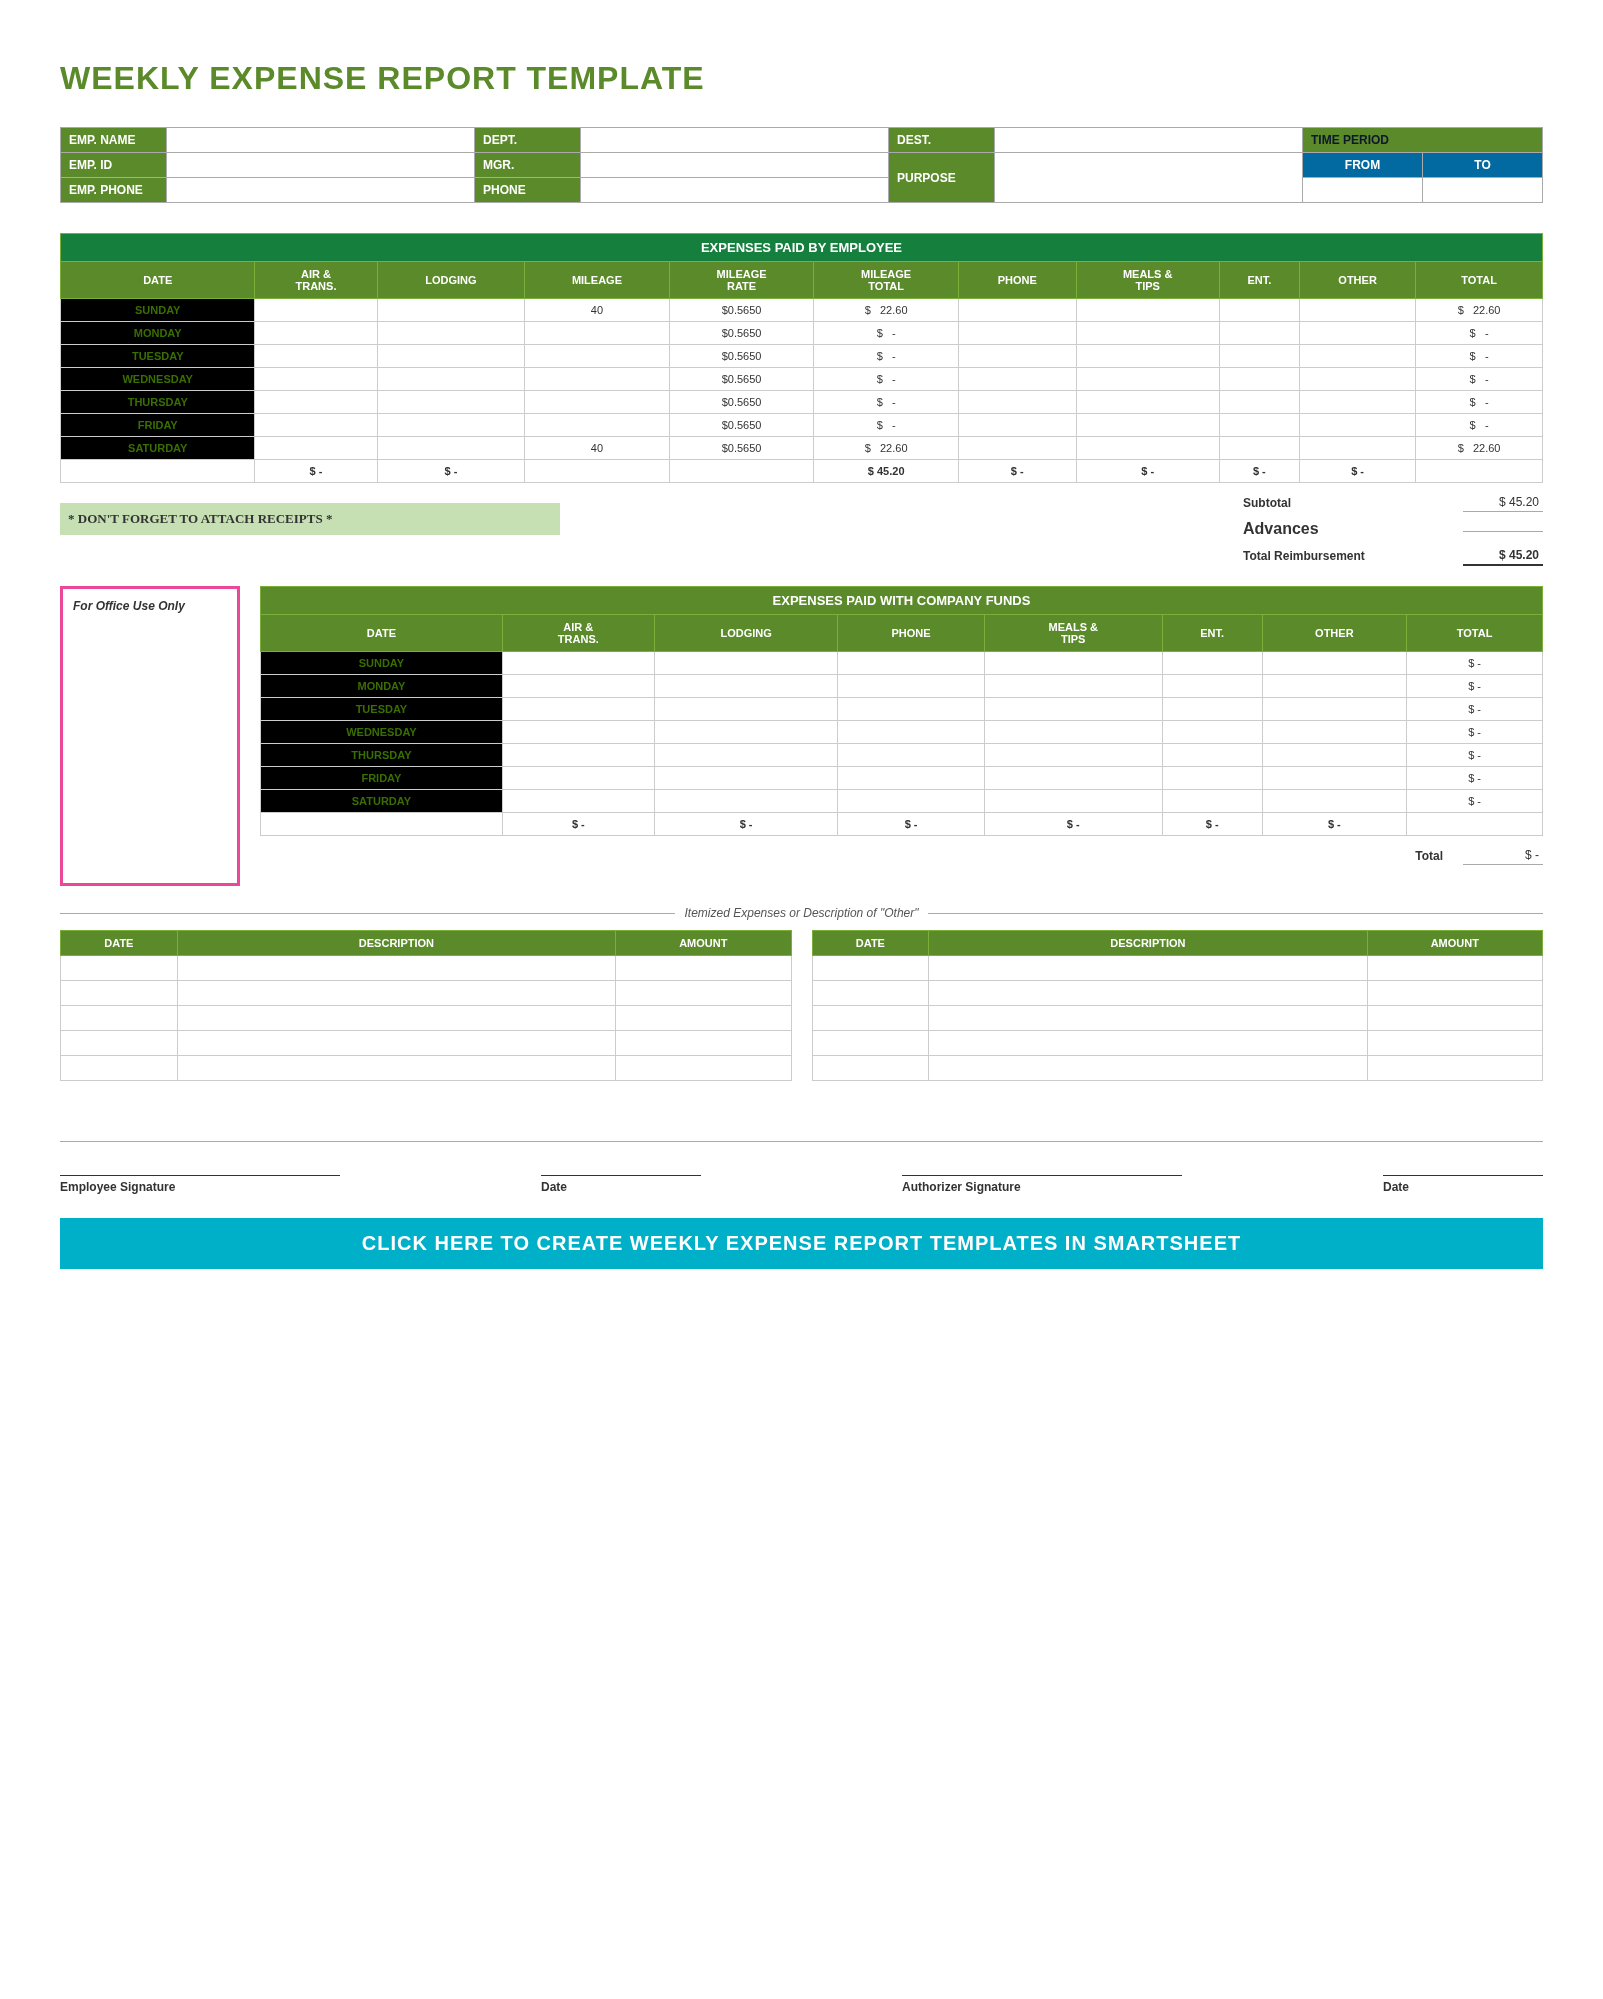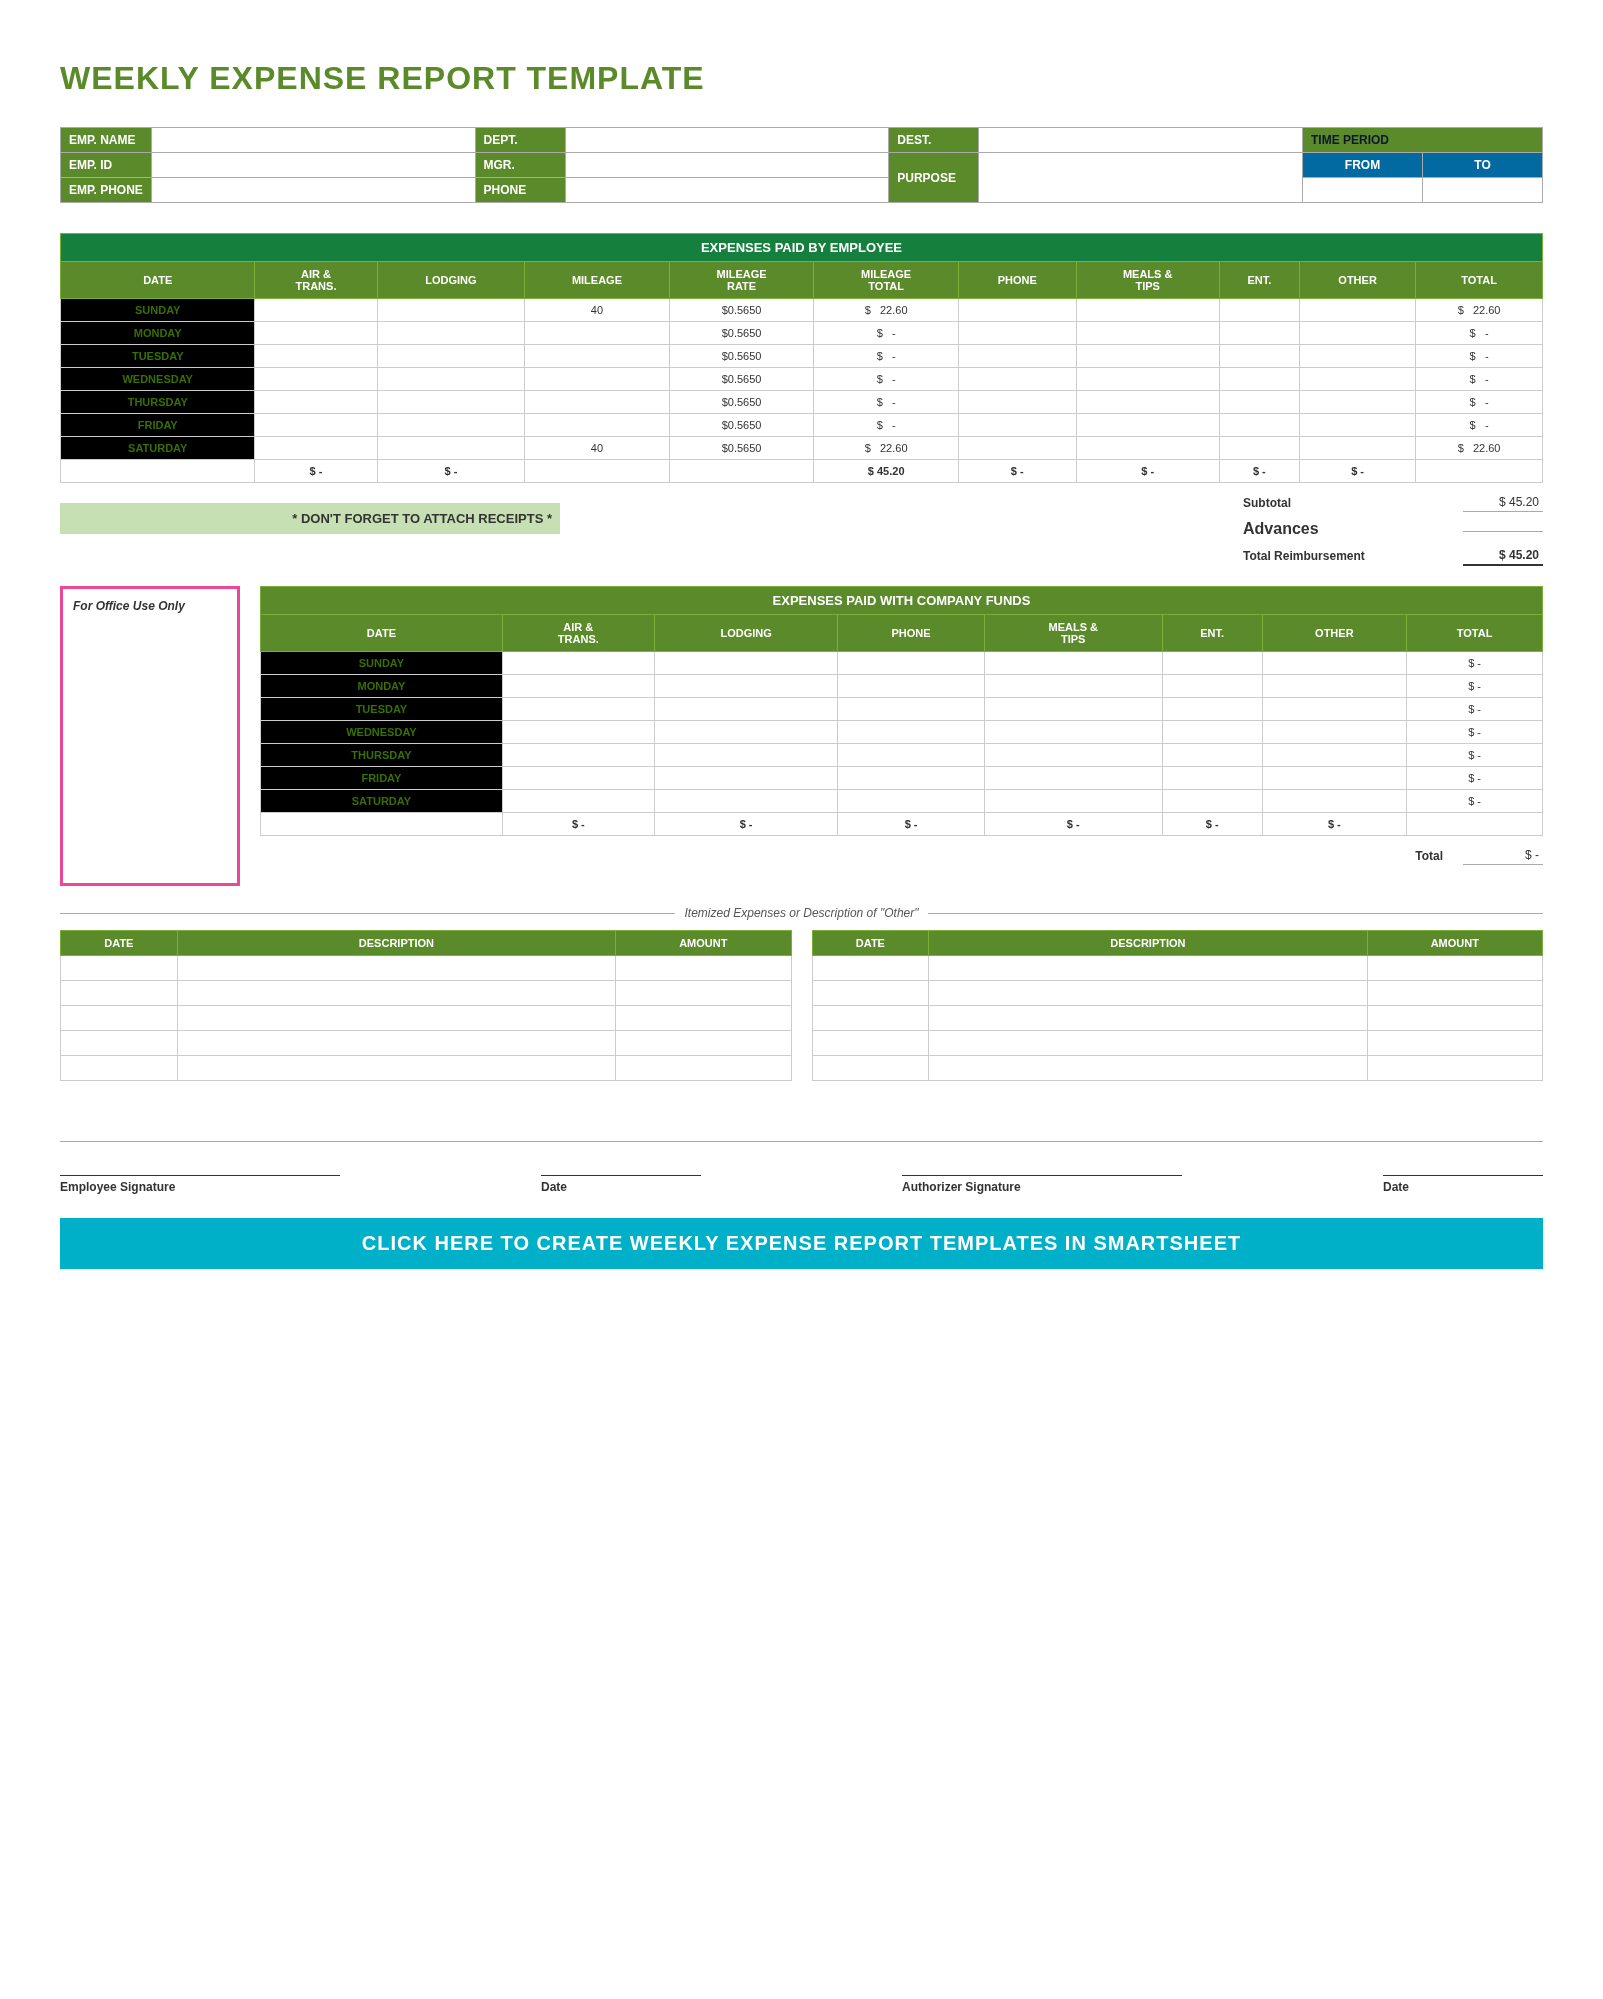--- a/index.html
+++ b/index.html
@@ -31,21 +31,21 @@
     .info-table td {
       border: 1px solid #aaa;
       padding: 5px 8px;
       font-size: 12px;
     }
     .info-label {
       background: #5a8a2a;
       color: #fff;
       font-weight: bold;
       white-space: nowrap;
-      width: 90px;
+      width: 106px;
     }
     .info-value {
       background: #fff;
       min-width: 120px;
     }
     .info-time-period {
       background: #5a8a2a;
       color: #0f172a;
       font-weight: bold;
       text-align: left;
@@ -85,26 +85,27 @@
       padding-left: 8px;
     }
     .totals-row td {
       background: #fff;
       font-weight: bold;
       font-size: 11px;
     }
 
     .dont-forget-box {
       background: #c6e0b4;
-      text-align: right;
+      text-align: left;
       font-weight: bold;
       font-size: 13px;
       padding: 8px;
       color: #333;
       margin: 10px 0;
+      font-family: Liberation Serif, serif;
     }
 
     
     .office-company-row {
       display: flex;
       gap: 20px;
       margin-bottom: 20px;
       margin-top: 20px;
     }
     .office-use-box {

